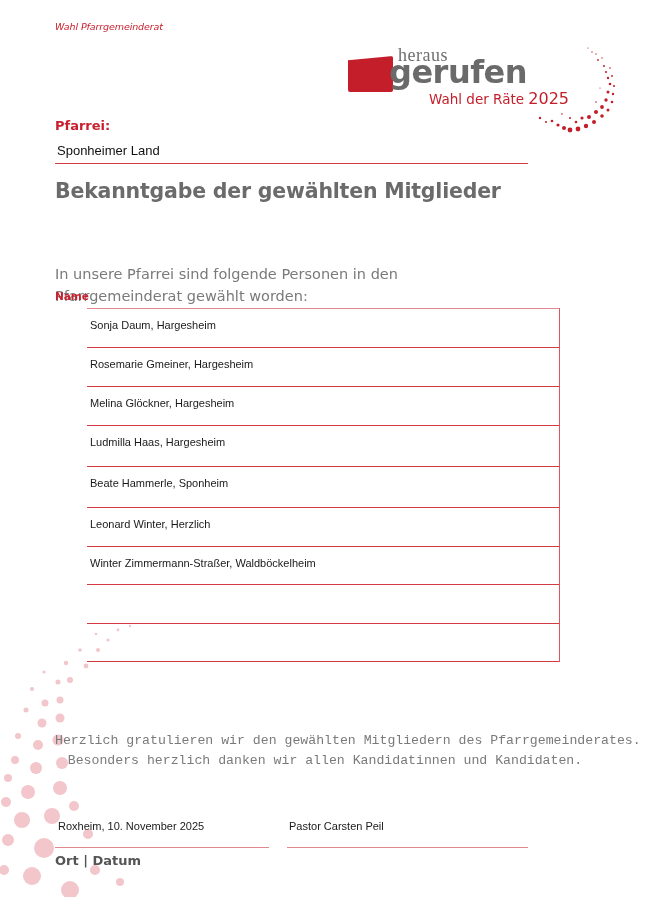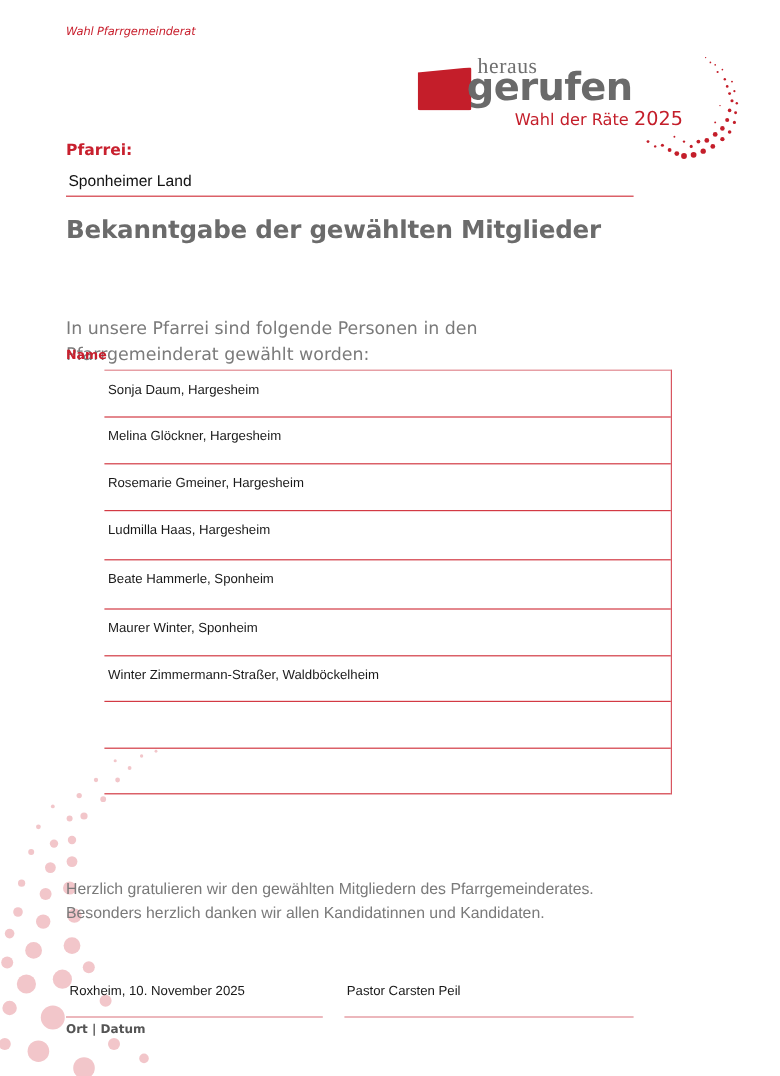--- a/index.html
+++ b/index.html
@@ -66,37 +66,38 @@
     position: absolute; left: 55px; top: 308px; width: 473px;
     border-top: 1px solid #e08890; border-right: 1.5px solid #d85560; margin-left: 32px;
   }
   .name-row {
     border-bottom: 1px solid #d33a44; padding-left: 3px; padding-top: 10px;
     font-size: 11px; color: #1a1a1a; height: 39px;
   }
 
   .thanks {
     position: absolute; left: 55px; top: 731px; width: 540px;
-    font-family: Liberation Sans, sans-serif; font-size: 13.2px; color: #7a7a7a; line-height: 20px;
+    font-family: Liberation Mono, monospace; font-size: 13.2px; color: #7a7a7a; line-height: 20px;
     white-space: nowrap;
+    text-align: center;
   }
 
   .sig-place {
     position: absolute; left: 55px; top: 820px; width: 214px; height: 28px;
     font-size: 11px; color: #1a1a1a; padding-left: 3px;
     border-bottom: 1.5px solid #e08890;
   }
   .sig-name {
     position: absolute; left: 287px; top: 820px; width: 241px; height: 28px;
     font-size: 11px; color: #1a1a1a; padding-left: 2px;
     border-bottom: 1.5px solid #e08890;
   }
   .sig-caption {
     position: absolute; left: 55px; top: 853px;
-    font-family: "DejaVu Sans", sans-serif; font-weight: bold; font-size: 10px; color: #555;
+    font-family: "DejaVu Sans", sans-serif; font-weight: bold; font-size: 13px; color: #555;
   }
 </style>
 </head>
 <body>
 
 <svg class="bg-dots" viewBox="0 0 140 277">
   <g fill="#f2c6ca">
     <circle cx="130" cy="6" r="1.2"></circle>
       <circle cx="118" cy="10" r="1.4"></circle>
       <circle cx="108" cy="20" r="1.6"></circle>
@@ -189,25 +190,25 @@
 
 <div class="pfarrei-label">Pfarrei:</div>
 <div class="pfarrei-value">Sponheimer Land</div>
 
 <div class="title">Bekanntgabe der gewählten Mitglieder</div>
 <div class="intro">In unsere Pfarrei sind folgende Personen in den Pfarrgemeinderat gewählt worden:</div>
 
 <div class="name-header">Name</div>
 <div class="names-table">
   <div class="name-row">Sonja Daum, Hargesheim</div>
+  <div class="name-row">Rosemarie Gmeiner, Hargesheim</div>
   <div class="name-row">Melina Glöckner, Hargesheim</div>
-  <div class="name-row">Rosemarie Gmeiner, Hargesheim</div>
   <div class="name-row" style="height:41px">Ludmilla Haas, Hargesheim</div>
   <div class="name-row" style="height:41px">Beate Hammerle, Sponheim</div>
-  <div class="name-row">Maurer Winter, Sponheim</div>
+  <div class="name-row">Leonard Winter, Herzlich</div>
   <div class="name-row" style="height:38px">Winter Zimmermann-Straßer, Waldböckelheim</div>
   <div class="name-row"></div>
   <div class="name-row" style="height:38px"></div>
 </div>
 
 <div class="thanks">
   <div>Herzlich gratulieren wir den gewählten Mitgliedern des Pfarrgemeinderates.</div>
   <div>Besonders herzlich danken wir allen Kandidatinnen und Kandidaten.</div>
 </div>
 

